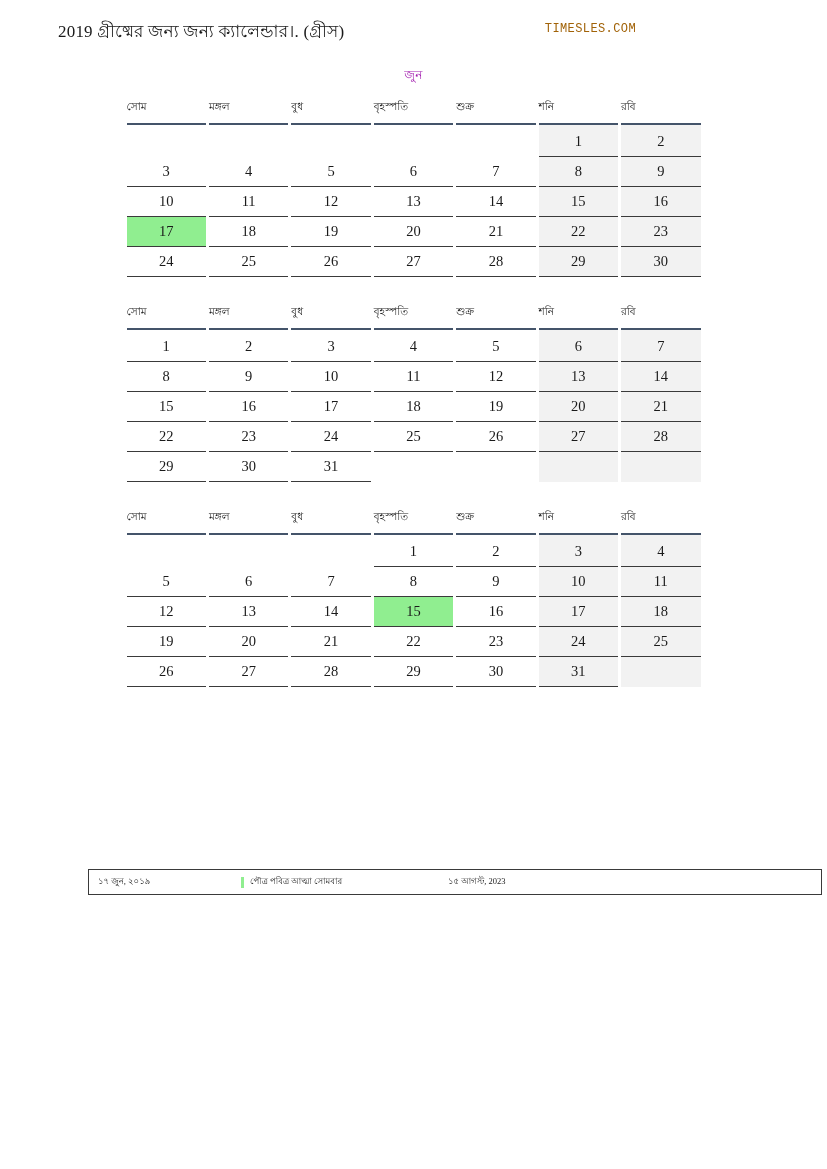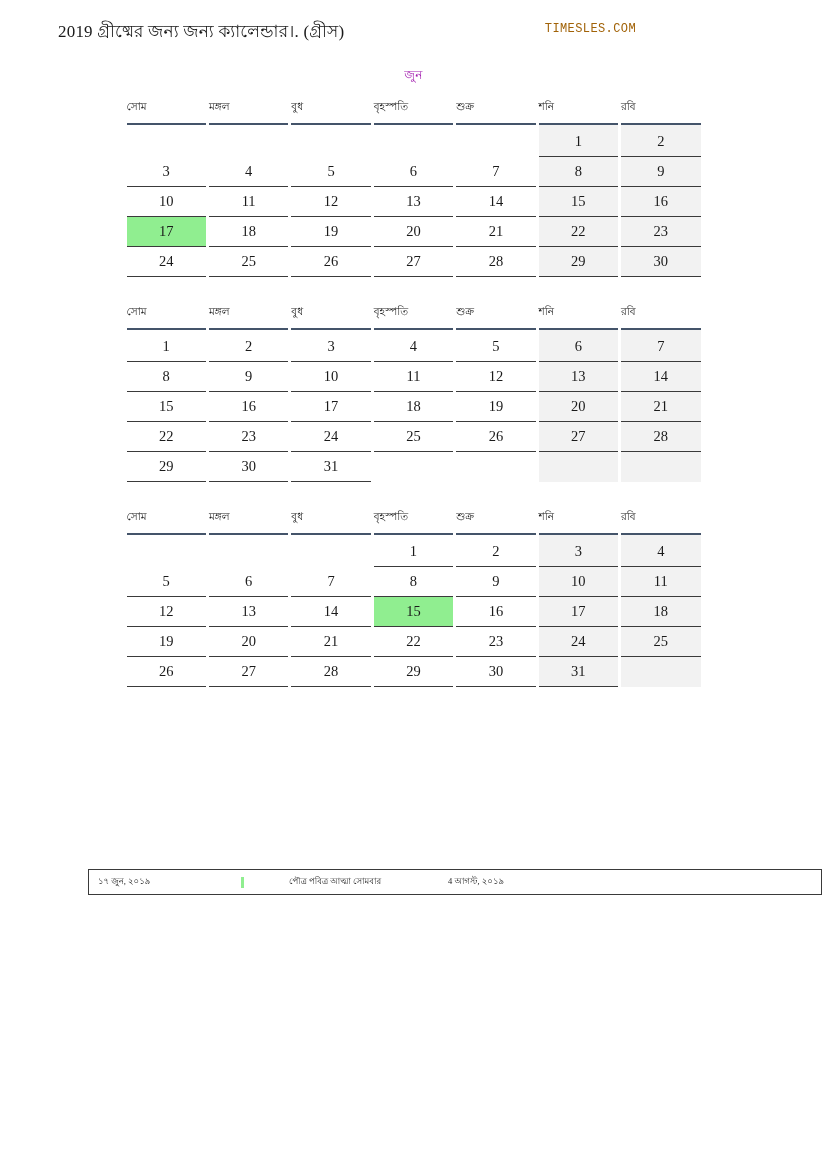--- a/index.html
+++ b/index.html
@@ -124,21 +124,20 @@
     align-items: center;
     height: 100%;
     box-sizing: border-box;
   }
   .legend-cell.date-cell {
     width: 152px;
     padding-left: 9px;
   }
   .legend-cell.name-cell {
     width: 198px;
-    gap: 39px;
   }
   .legend-date {
     font-size: 8.5px;
     color: #222;
     white-space: nowrap;
     font-family: "Liberation Serif", "DejaVu Serif", serif;
   }
   .legend-swatch {
     width: 3px;
     height: 11px;
@@ -353,15 +352,15 @@
 
 <div class="legend-box" id="legend-box">
     <div class="legend-cell date-cell">
       <span class="legend-date">১৭ জুন, ২০১৯</span>
     </div>
     <div class="legend-cell name-cell">
       <span class="legend-swatch"></span>
       <span class="legend-name">পৌত্র পবিত্র আত্মা সোমবার</span>
     </div>
     <div class="legend-cell date-cell">
-      <span class="legend-date">4 আগস্ট, ২০১৯</span>
+      <span class="legend-date">১৫ আগস্ট, 2023</span>
     </div>
   </div>
 
 </body></html>

